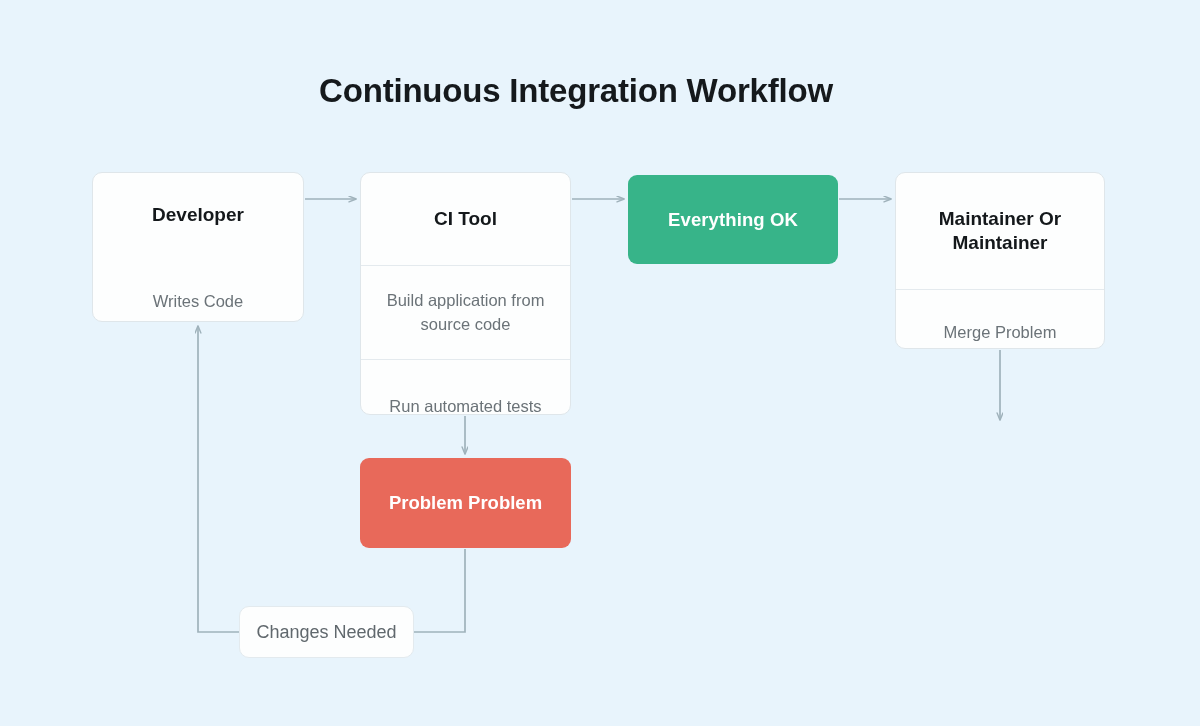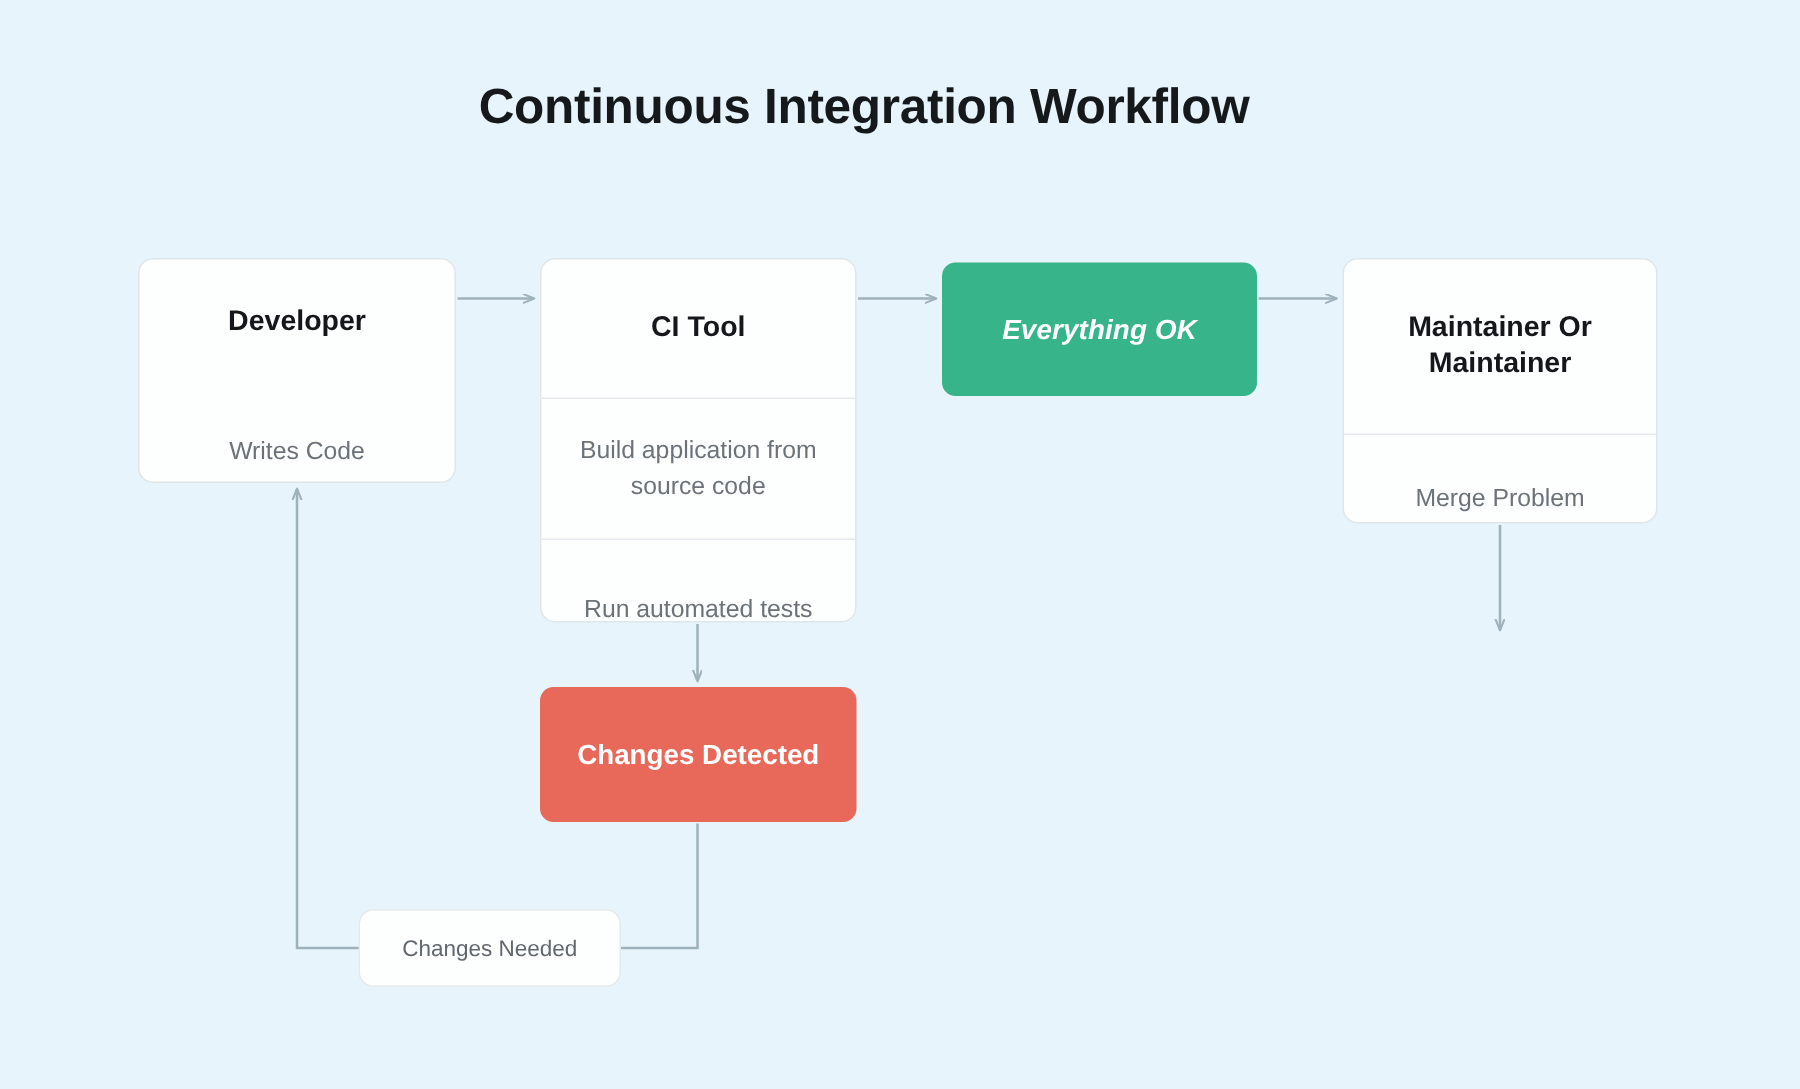--- a/index.html
+++ b/index.html
@@ -23,21 +23,21 @@
     left: 0;
     top: 0;
     width: 1200px;
     height: 726px;
     pointer-events: none;
   }
 
   .title {
     position: absolute;
     left: 0;
-    top: 52px;
+    top: 72px;
     width: 1152px;
     text-align: center;
     font-size: 33px;
     font-weight: bold;
     color: #15191c;
     letter-spacing: -0.2px;
   }
 
   .node {
     position: absolute;
@@ -98,21 +98,20 @@
     border-radius: 9px;
     align-items: center;
     justify-content: center;
   }
   #node-everything-ok .pill-label {
     font-size: 18.5px;
     font-weight: bold;
     color: #ffffff;
     text-align: center;
     letter-spacing: 0.1px;
-    font-style: italic;
   }
 
   
   #node-maintainer {
     left: 895px; top: 172px; width: 210px; height: 177px;
   }
   #node-maintainer .node-head { flex: 0 0 104px; }
   #node-maintainer .node-sec  { flex: 0 0 73px; }
 
   
@@ -152,21 +151,21 @@
   
   #node-changes {
     left: 239px; top: 606px; width: 175px; height: 52px;
     border-radius: 10px;
     border: 1px solid #e3eaee;
     background: #fdfefe;
     align-items: center;
     justify-content: center;
   }
   #node-changes .chip-label {
-    font-size: 15px;
+    font-size: 18px;
     color: #60686d;
     text-align: center;
   }
 </style>
 </head>
 <body>
 
 <div id="canvas">
 
   <div class="title">Continuous Integration Workflow</div>
@@ -207,21 +206,21 @@
   <div class="node" id="node-everything-ok">
     <div class="pill-label">Everything OK</div>
   </div>
 
   <div class="node" id="node-maintainer">
     <div class="node-head">Maintainer Or Maintainer</div>
     <div class="node-sec">Merge Problem</div>
   </div>
 
   <div class="node" id="node-problem">
-    <div class="pill-label">Changes Detected</div>
+    <div class="pill-label">Problem Problem</div>
   </div>
 
 
   <div class="node" id="node-changes">
     <div class="chip-label">Changes Needed</div>
   </div>
 
 </div>
 
 </body></html>

